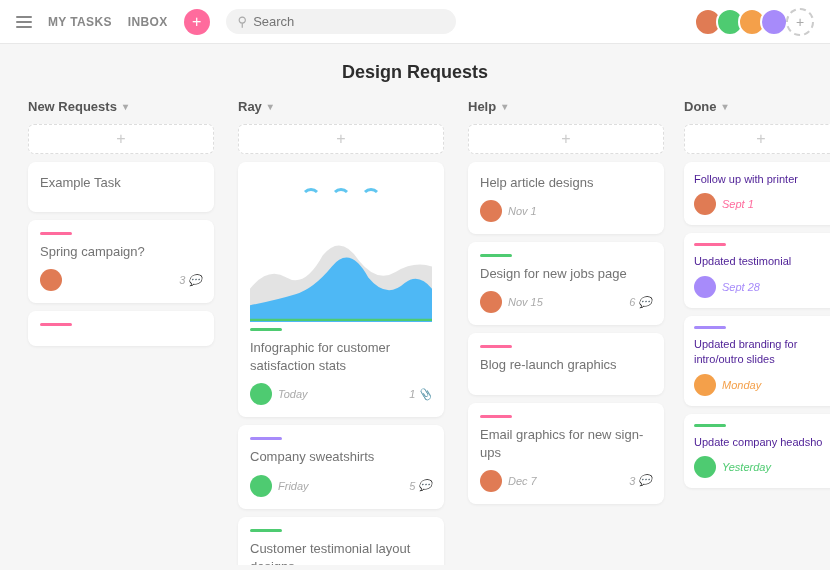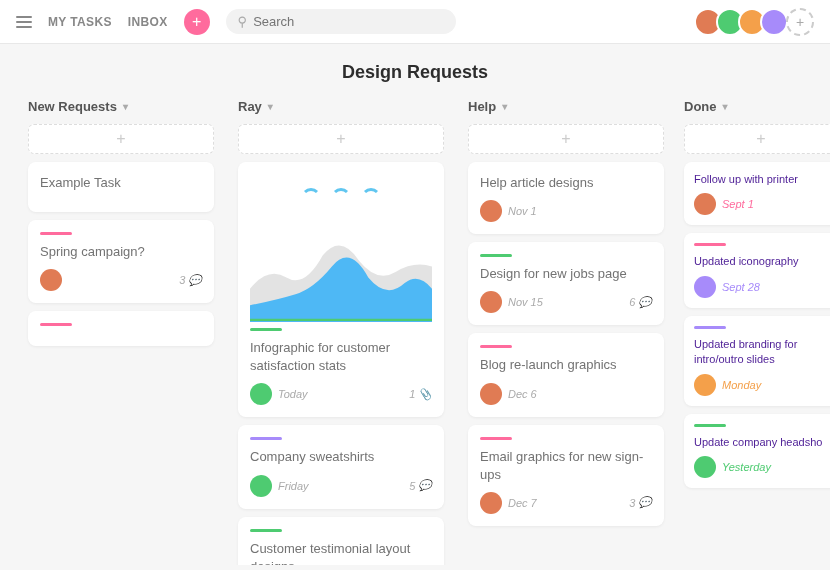--- a/index.html
+++ b/index.html
@@ -252,24 +252,20 @@
         <div class="card-count">
           <span>6</span>
           <span>💬</span>
         </div>
       </div>
     </div>
 
     <div class="card">
       <div class="card-bar bar-pink"></div>
       <div class="card-title">Blog re-launch graphics</div>
-      <div class="card-footer">
-        <div class="mini-avatar" style="background:#e07b54"></div>
-        <span class="card-meta">Dec 6</span>
-      </div>
     </div>
 
     <div class="card">
       <div class="card-bar bar-pink"></div>
       <div class="card-title">Email graphics for new sign-ups</div>
       <div class="card-footer">
         <div class="mini-avatar" style="background:#e07b54"></div>
         <span class="card-meta">Dec 7</span>
         <div class="card-spacer"></div>
         <div class="card-count">
@@ -290,21 +286,21 @@
     <div class="card">
       <div class="card-title card-title-sm">Follow up with printer</div>
       <div class="card-footer">
         <div class="mini-avatar" style="background:#e07b54"></div>
         <span class="card-meta card-meta-sm" style="color:#ff6b9d">Sept 1</span>
       </div>
     </div>
 
     <div class="card">
       <div class="card-bar bar-pink"></div>
-      <div class="card-title card-title-sm">Updated iconography</div>
+      <div class="card-title card-title-sm">Updated testimonial</div>
       <div class="card-footer">
         <div class="mini-avatar" style="background:#a78bfa"></div>
         <span class="card-meta card-meta-sm" style="color:#a78bfa">Sept 28</span>
       </div>
     </div>
 
     <div class="card">
       <div class="card-bar bar-purple"></div>
       <div class="card-title card-title-sm">Updated branding for intro/outro slides</div>
       <div class="card-footer">

